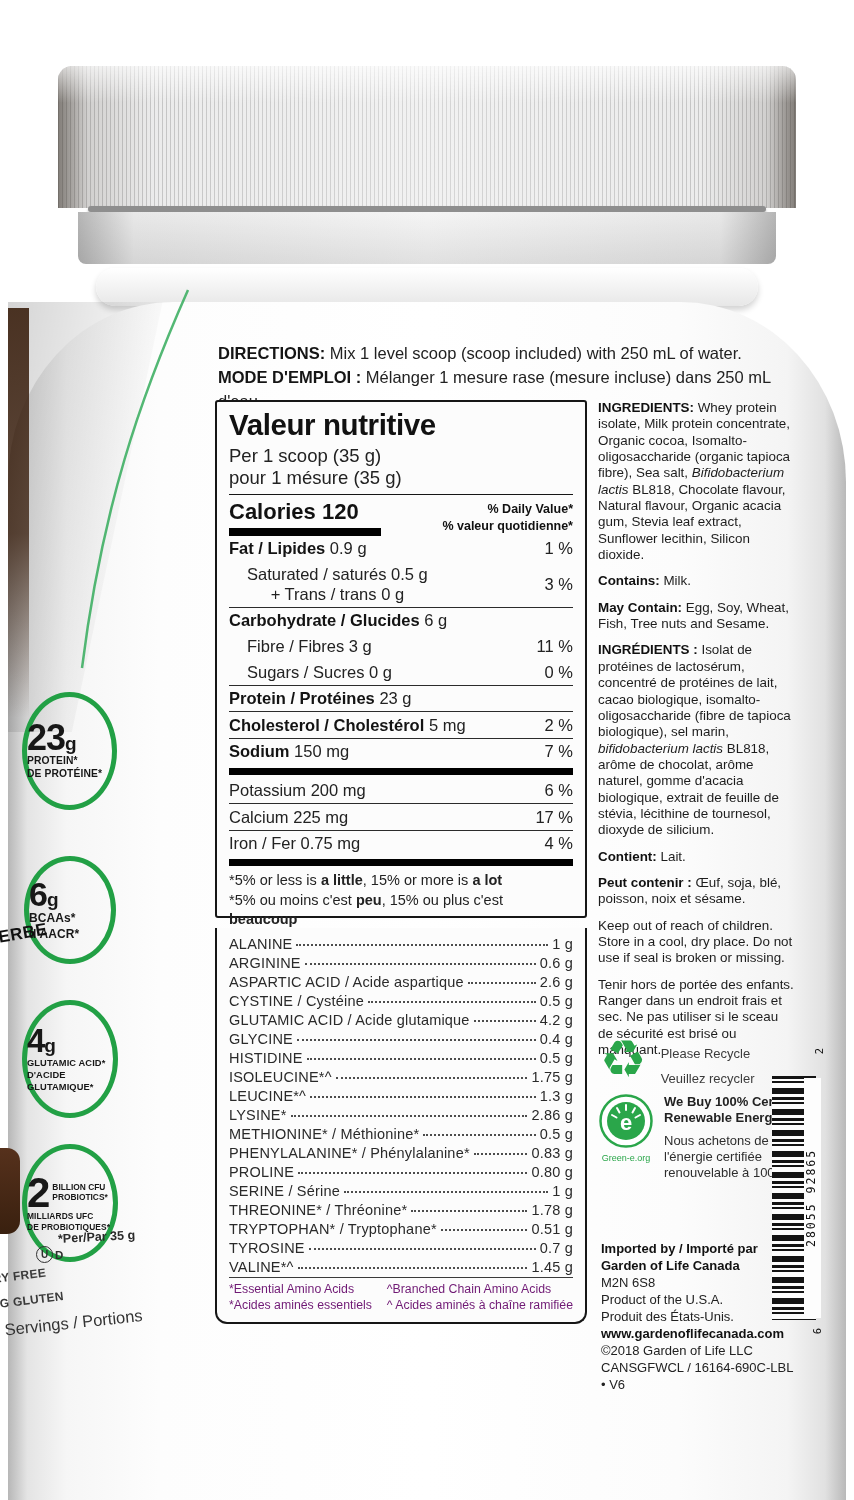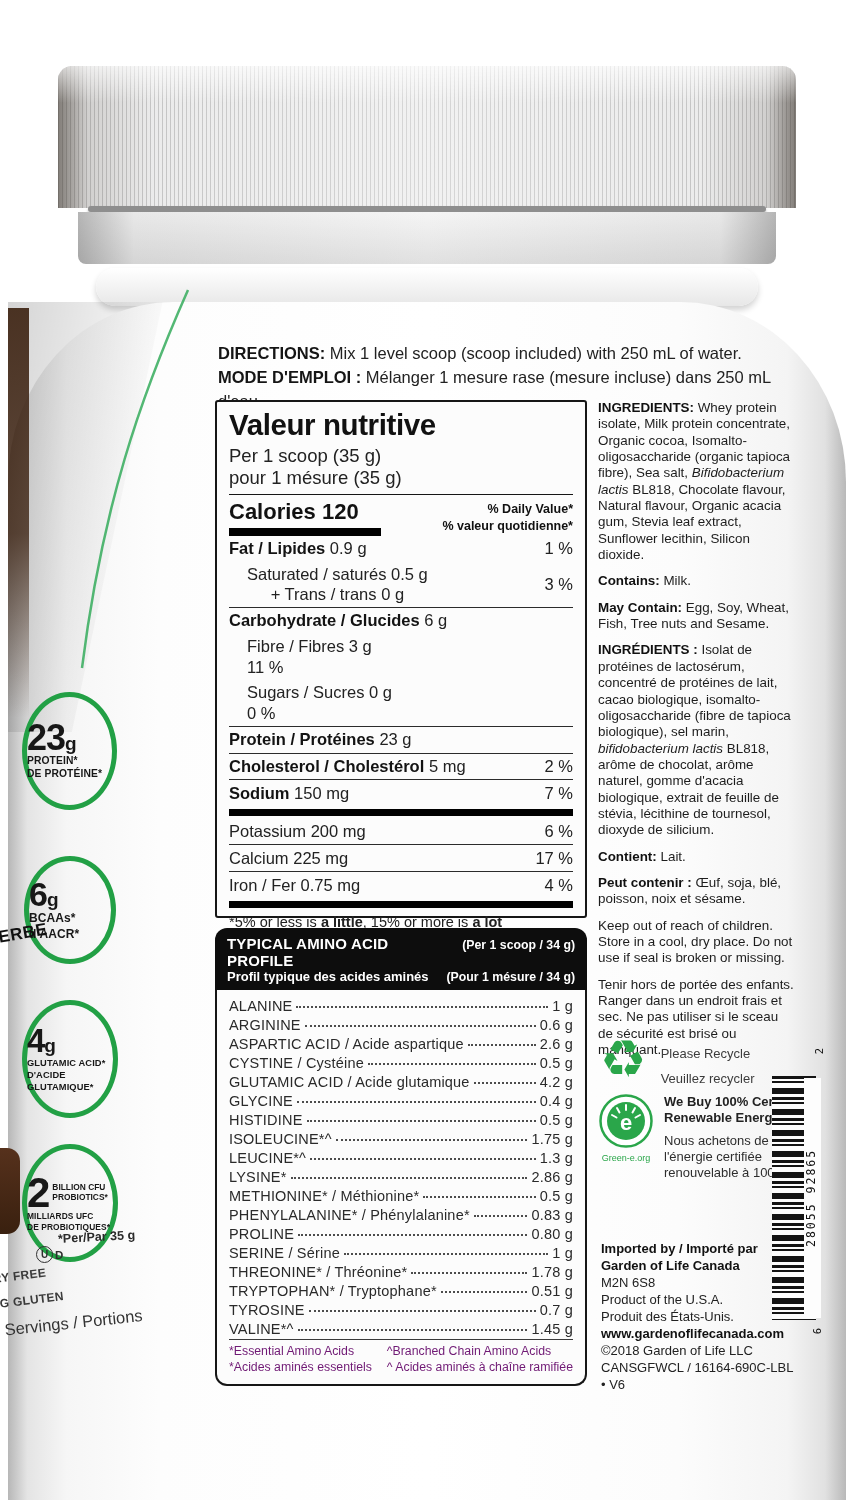--- a/index.html
+++ b/index.html
@@ -45,21 +45,21 @@
   .nf-serving.first{margin-top:4px;}
   .nf-rule{border-top:1.5px solid #161616;margin-top:5px;}
   .nf-cal{display:flex;justify-content:space-between;margin-top:4px;}
   .nf-cal-text{font-size:22px;font-weight:bold;color:#111;}
   .nf-cal-bar{height:8px;background:#000;width:152px;margin-top:3px;}
   .nf-cal-right{text-align:right;font-size:12.5px;font-weight:bold;line-height:1.35;color:#111;margin-top:2px;}
   .nf-row{display:flex;justify-content:space-between;align-items:baseline;padding:2.5px 0;font-size:16.5px;line-height:1.25;color:#222;}
   .nf-row .amt{font-weight:normal;}
   .nf-row b{color:#131313;}
   .sep{border-top:1px solid #2b2b2b;}
-  .ind{padding-left:18px;flex-direction:column;}
+  .ind{padding-left:18px;}
   .nf-satrow{display:flex;justify-content:space-between;padding:2px 0 2px 18px;font-size:16.5px;line-height:1.25;color:#222;text-align:center;}
   .nf-satrow .dv{align-self:center;}
   .thickbar{height:7px;background:#000;margin:3px 0;}
   .nf-foot{font-size:14.5px;line-height:1.32;margin-top:5px;color:#222;}
 
   
   .am-panel{left:215px;top:928px;width:372px;box-sizing:border-box;}
   .am-head{background:#0d0d0d;color:#fff;border-radius:12px 12px 0 0;padding:7px 12px 6px;
     display:grid;grid-template-columns:1fr auto;column-gap:6px;align-items:baseline;}
   .am-t-en{font-size:15px;font-weight:bold;letter-spacing:.2px;}
@@ -227,26 +227,20 @@
       </div>
     <div class="thickbar"></div>
 
     <div class="nf-foot">
       <div><span>*5% or less is </span><b>a little</b><span>, 15% or more is </span><b>a lot</b></div>
       <div><span>*5% ou moins c'est </span><b>peu</b><span>, 15% ou plus c'est </span><b>beaucoup</b></div>
     </div>
   </div>
 
   <div class="abs am-panel">
-    <div class="am-head">
-      <div class="am-t-en">TYPICAL AMINO ACID PROFILE</div>
-      <div class="am-per">(Per 1 scoop / 34 g)</div>
-      <div class="am-t-fr">Profil typique des acides aminés</div>
-      <div class="am-per">(Pour 1 mésure / 34 g)</div>
-    </div>
     <div class="am-body">
       <div>
 
           <div class="am-row">
             <span class="am-name">ALANINE</span>
             <span class="am-dots"></span>
             <span class="am-val">1 g</span>
           </div>
 
           <div class="am-row">

